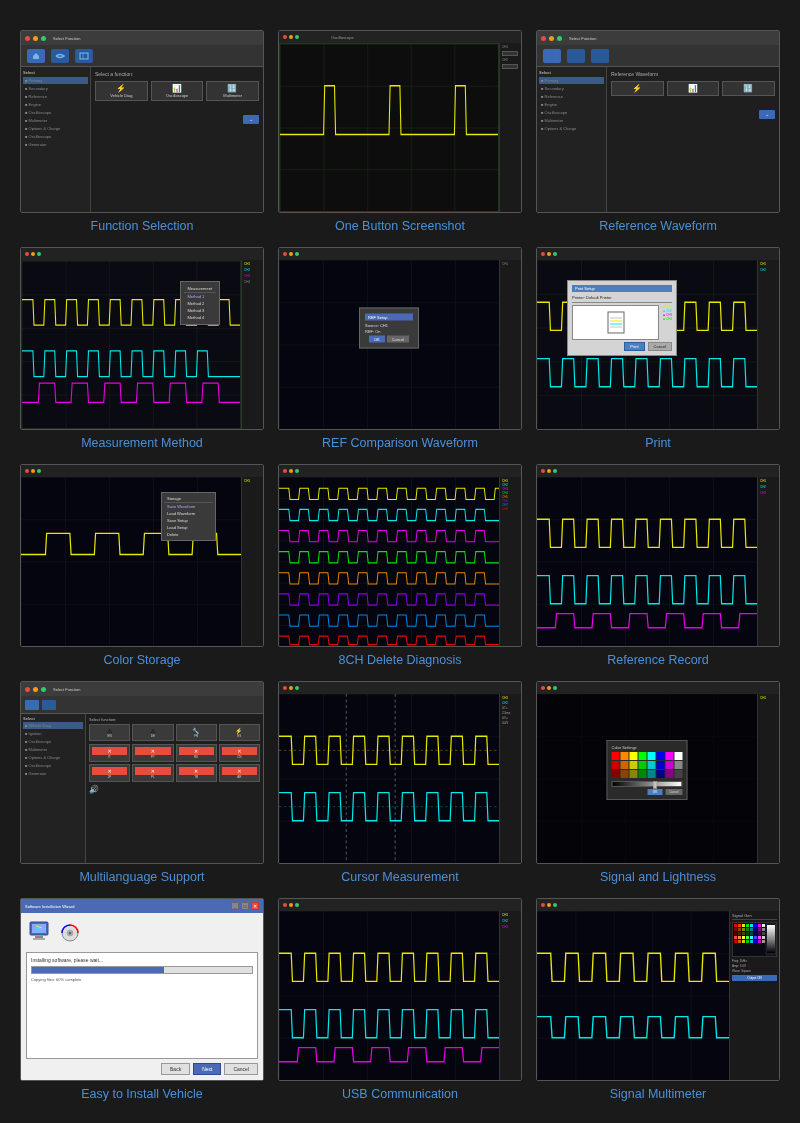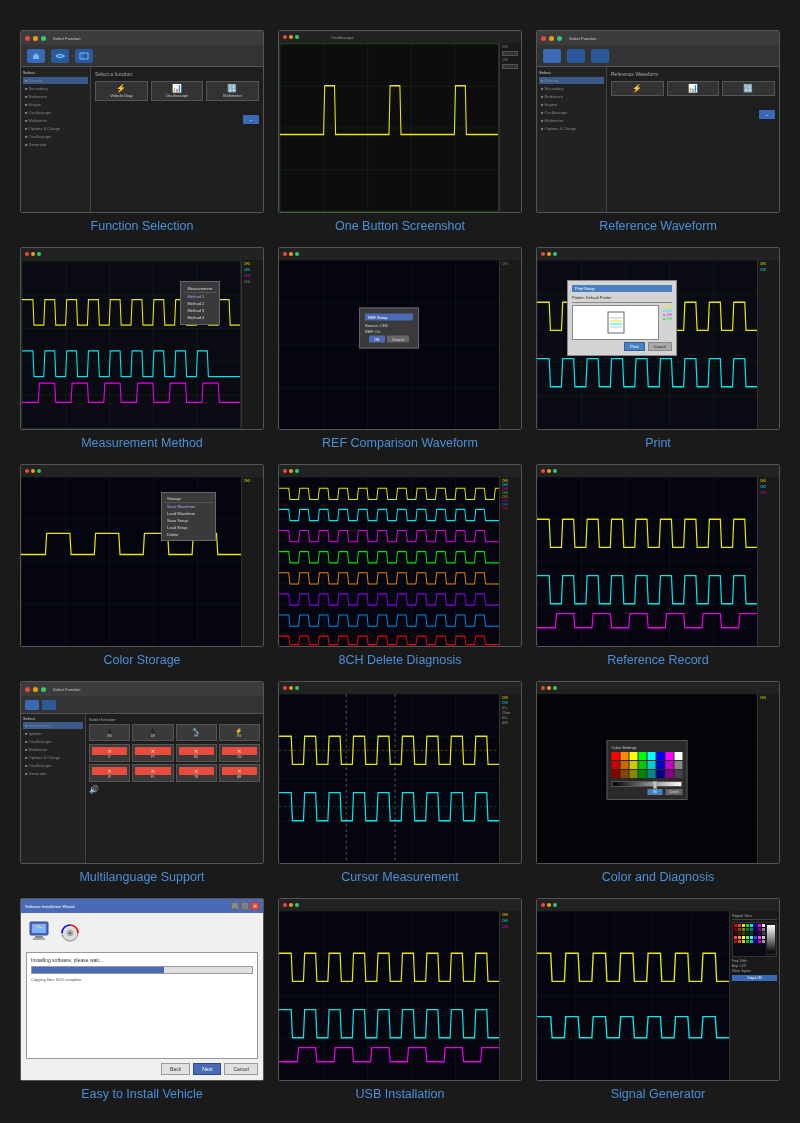--- a/index.html
+++ b/index.html
@@ -626,21 +626,21 @@
                 <div style="background:#666;color:#ddd;font-size:3px;padding:1px 4px;">Cancel</div>
               </div>
             </div>
           </div>
           <div style="width:22px;background:#1a1a1a;border-left:1px solid #333;padding:2px;">
             <div style="font-size:3px;color:#e8e800;margin-bottom:2px;">CH1</div>
           </div>
         </div>
       </div>
     </div>
-    <div class="label">Color and Diagnosis</div>
+    <div class="label">Signal and Lightness</div>
   </div>
 
   <div class="card">
     <div class="screenshot">
       <div style="width:100%;height:100%;background:#c0c0c0;position:relative;">
 
         <div style="height:14px;background:#4a6ab5;display:flex;align-items:center;justify-content:space-between;padding:0 4px;">
           <span style="font-size:4px;color:white;">Software Installation Wizard</span>
           <div style="display:flex;gap:2px;">
             <div style="width:8px;height:8px;background:#888;border:1px solid #666;font-size:5px;color:#333;display:flex;align-items:center;justify-content:center;">_</div>
@@ -710,21 +710,21 @@
             </svg>
           </div>
           <div style="width:22px;background:#1a1a1a;border-left:1px solid #333;padding:2px;">
             <div style="font-size:3px;color:#e8e800;margin-bottom:2px;">CH1</div>
             <div style="font-size:3px;color:#00e8e8;margin-bottom:2px;">CH2</div>
             <div style="font-size:3px;color:#e800e8;margin-bottom:2px;">CH3</div>
           </div>
         </div>
       </div>
     </div>
-    <div class="label">USB Installation</div>
+    <div class="label">USB Communication</div>
   </div>
 
   <div class="card">
     <div class="screenshot">
       <div style="width:100%;height:100%;background:#0a0a0a;position:relative;">
         <div style="height:12px;background:#222;display:flex;align-items:center;padding:0 4px;gap:2px;">
           <div style="width:4px;height:4px;border-radius:50%;background:#e74c3c;"></div>
           <div style="width:4px;height:4px;border-radius:50%;background:#f39c12;"></div>
           <div style="width:4px;height:4px;border-radius:50%;background:#2ecc71;"></div>
         </div>
@@ -797,16 +797,16 @@
               </svg>
             </div>
             <div style="font-size:3px;color:#aaa;margin-bottom:1px;">Freq: 1kHz</div>
             <div style="font-size:3px;color:#aaa;margin-bottom:1px;">Amp: 5.0V</div>
             <div style="font-size:3px;color:#aaa;margin-bottom:1px;">Wave: Square</div>
             <div style="background:#3a6ab5;color:white;font-size:3px;padding:1px;text-align:center;margin-top:2px;">Output ON</div>
           </div>
         </div>
       </div>
     </div>
-    <div class="label">Signal Generator</div>
+    <div class="label">Signal Multimeter</div>
   </div>
 
 </div>
 
 </body></html>

